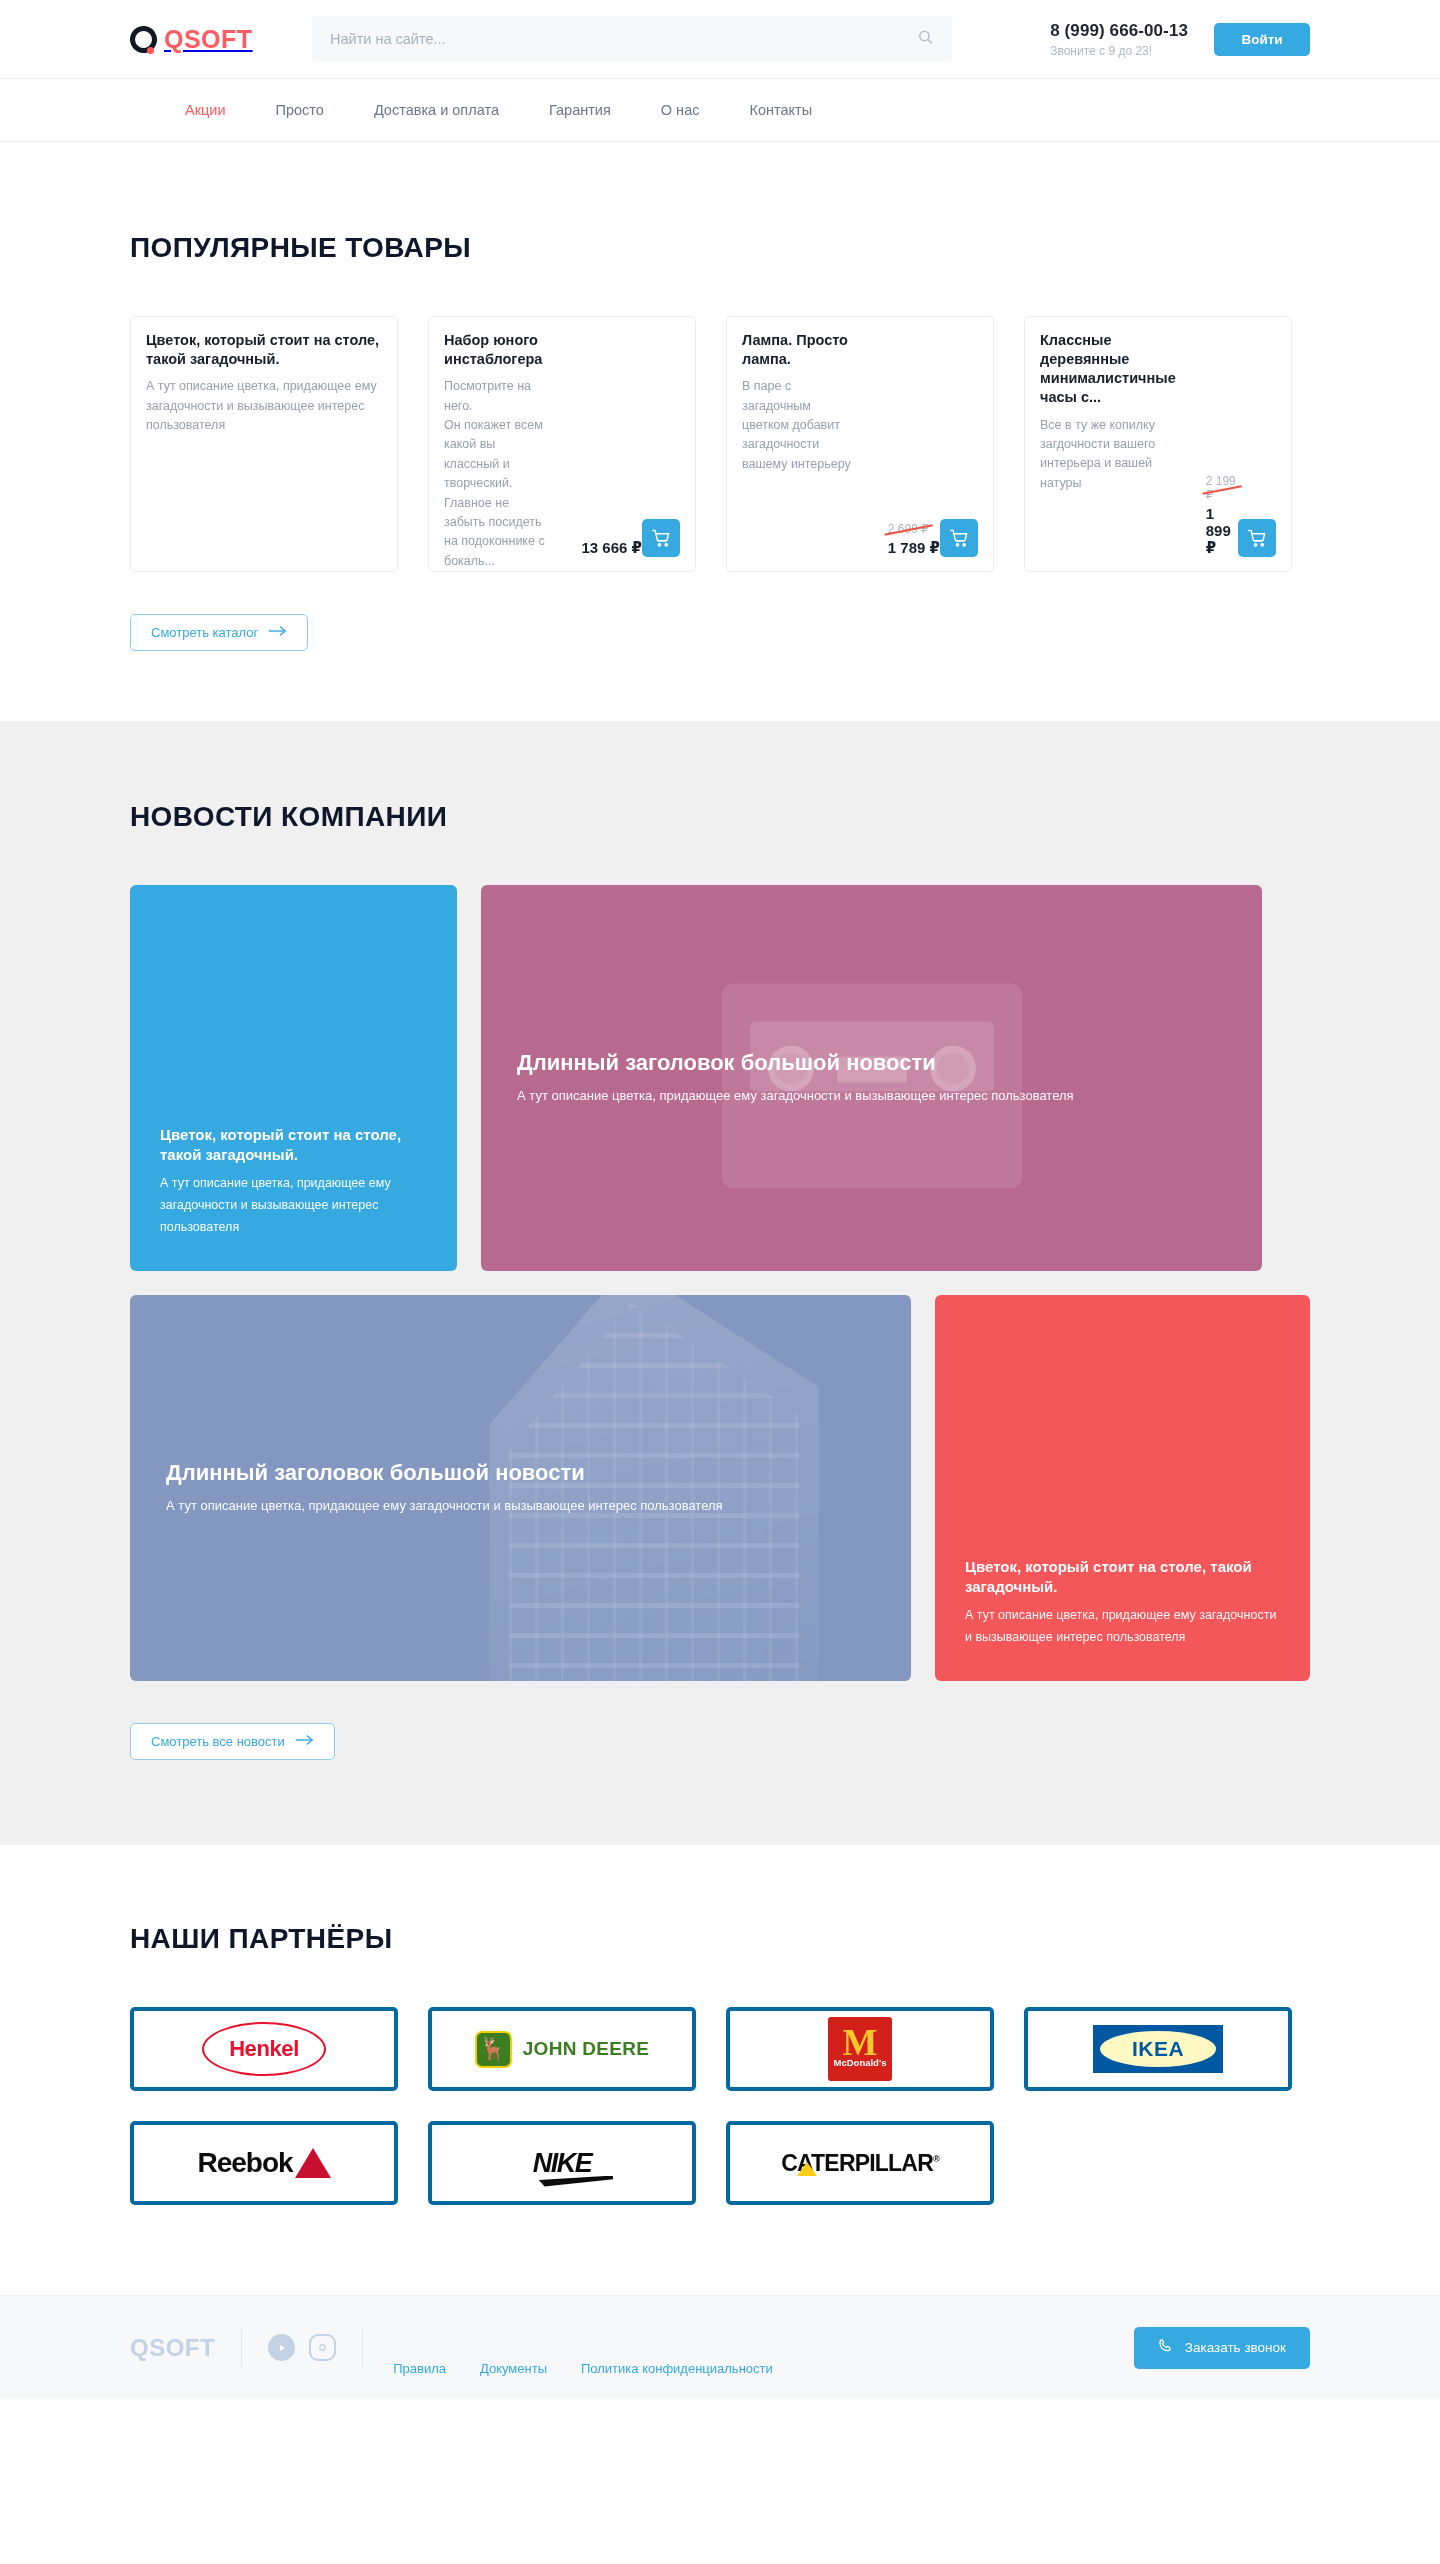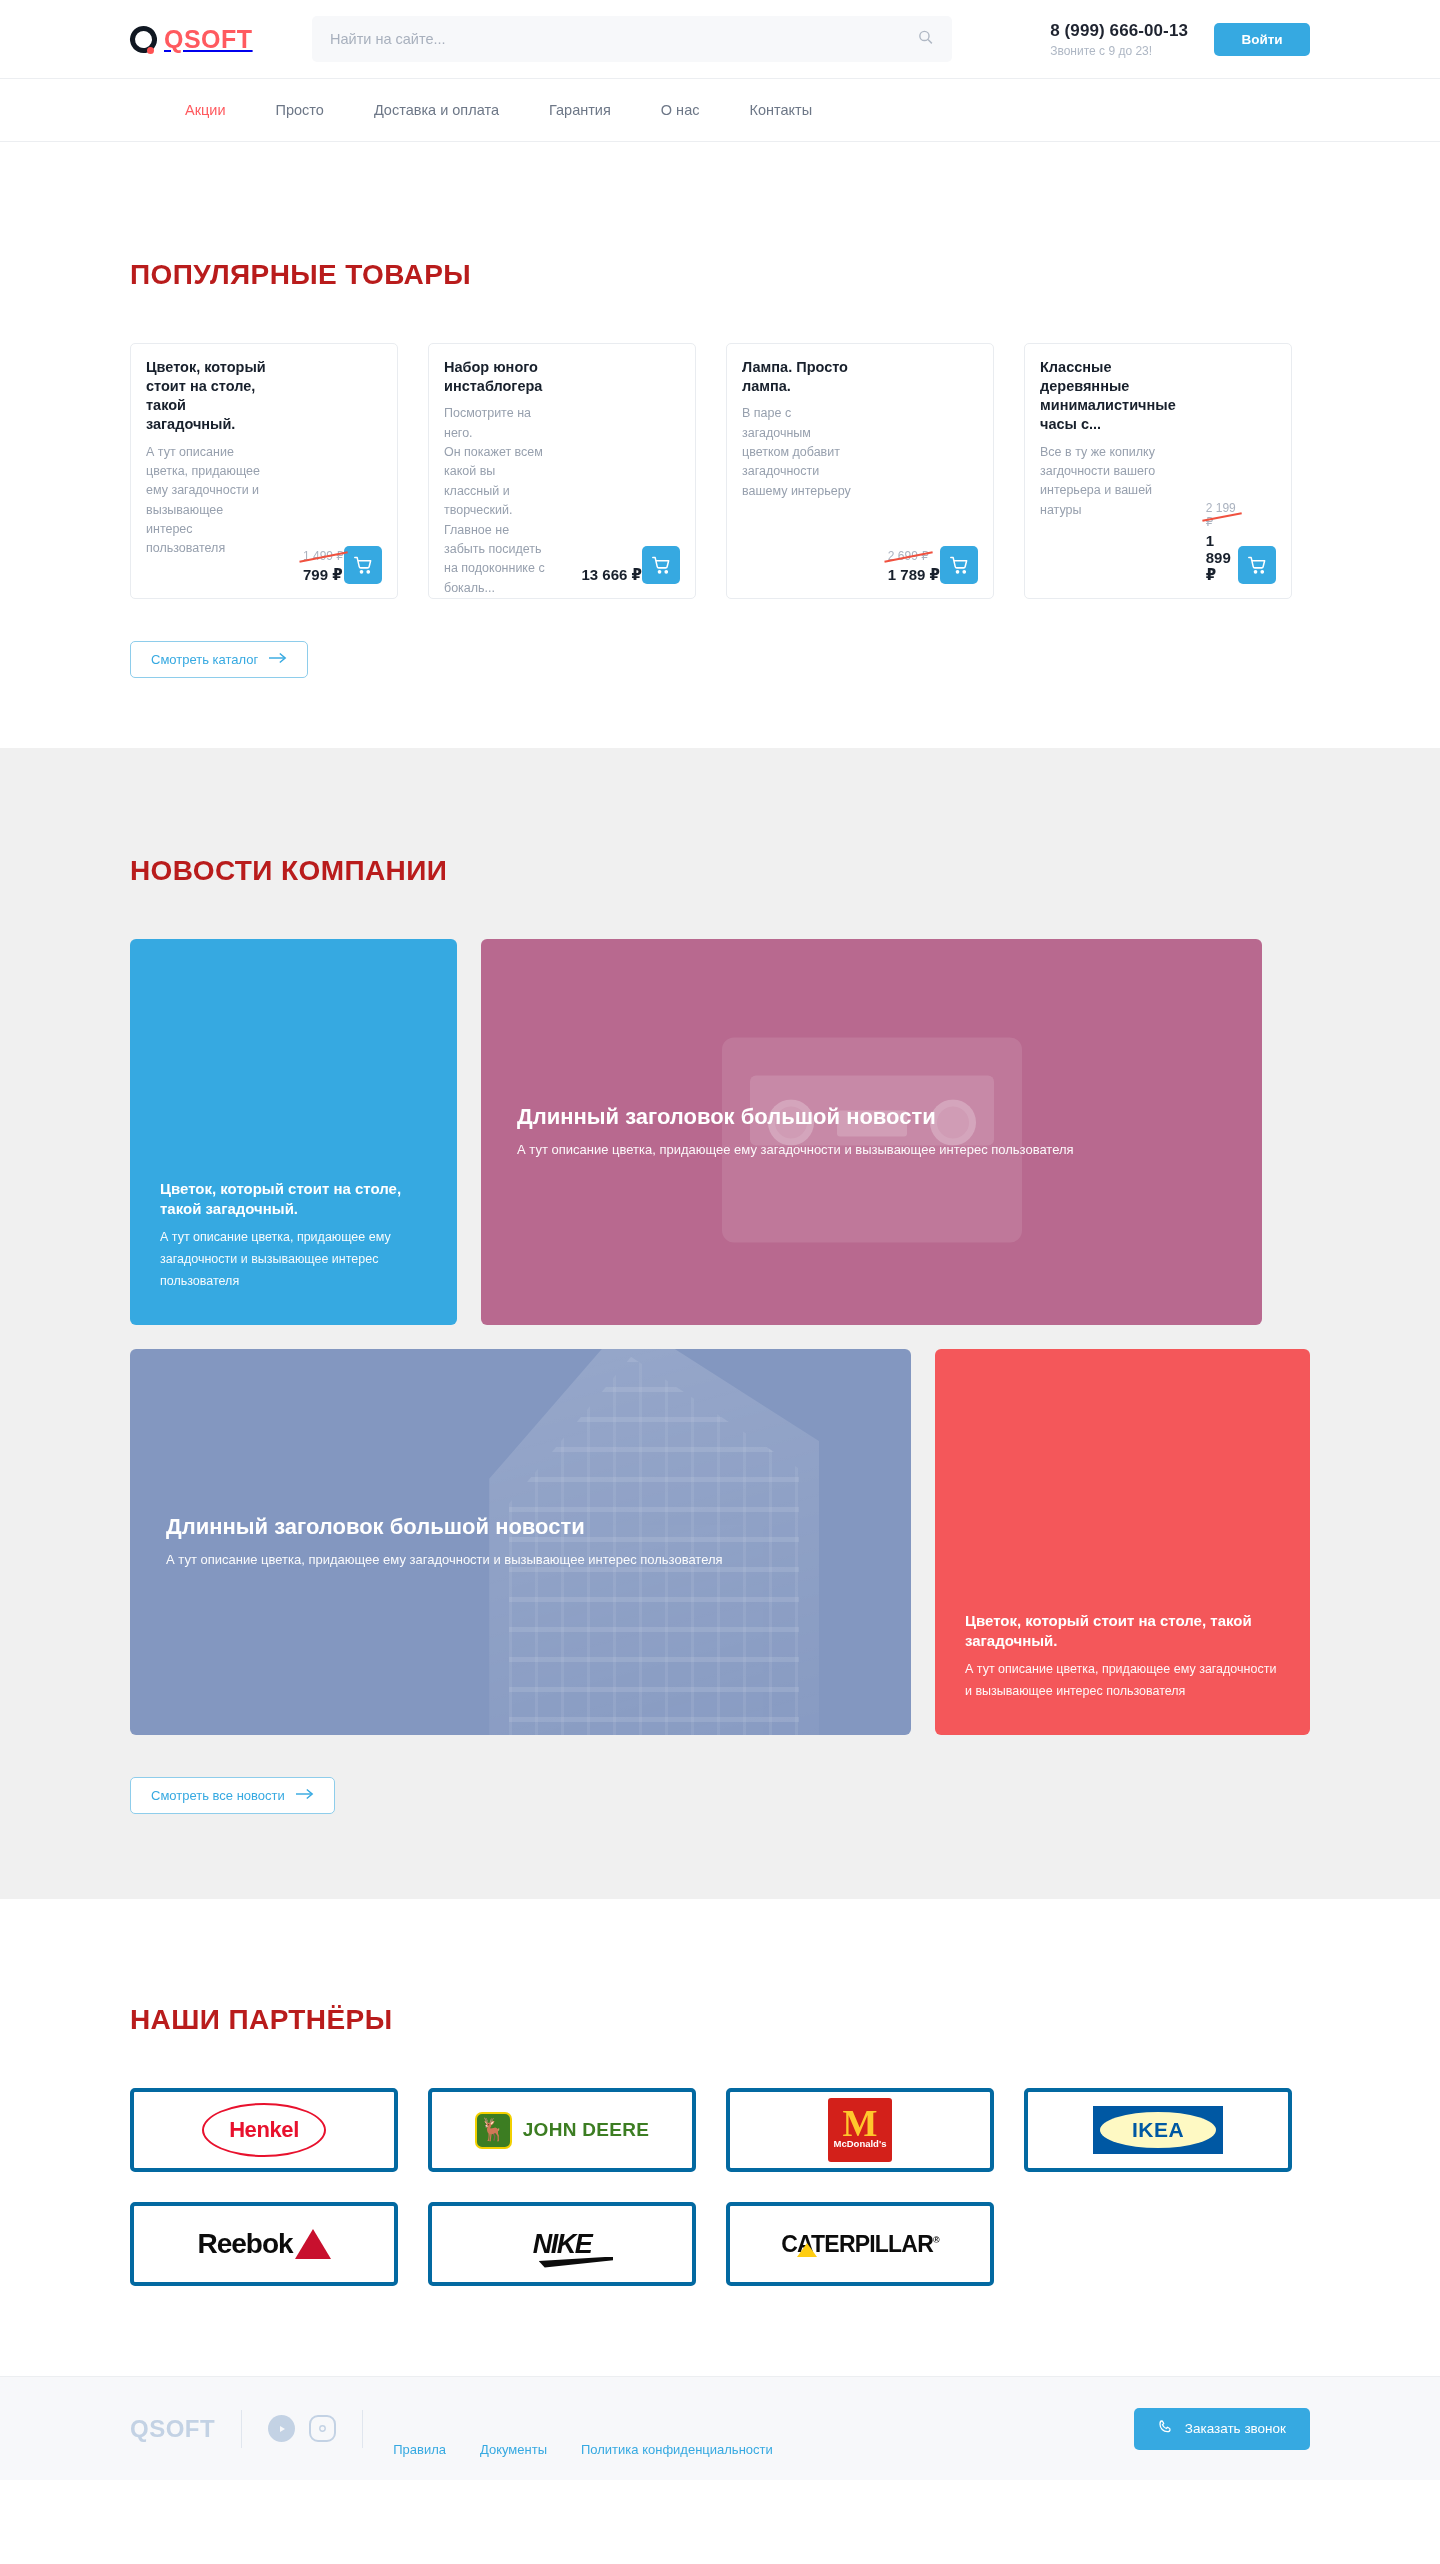--- a/index.html
+++ b/index.html
@@ -43,23 +43,22 @@
     width:96px;height:33px;font-size:13.5px;font-weight:700;cursor:pointer;
     font-family:inherit;
   }
 
   
   .nav{height:63px;background:#fff;border-bottom:1px solid #eceef1;display:flex;align-items:center;}
   .nav-inner{width:1180px;margin:0 auto;display:flex;align-items:center;gap:50px;padding-left:55px;}
   .nav a{font-size:14.5px;color:#6d7787;text-decoration:none;}
   .nav a.active{color:#ff5a5f;}
   .section-title{
-    font-size:28px;font-weight:700;letter-spacing:.4px;color:#b91c1c;
+    font-size:28px;font-weight:700;letter-spacing:.4px;color:#0f172a;
     text-transform:uppercase;
-    margin-top:27px;
   }
 
   .products-section{padding:90px 0 70px;background:#fff;}
   .products-grid{display:grid;grid-template-columns:repeat(4,268px);gap:30px;margin-top:52px;}
   .pcard{
     background:#fff;border:1px solid #e9ecf0;border-radius:5px;overflow:hidden;
     display:flex;flex-direction:row;
   }
   .pcard-img{height:170px;position:relative;overflow:hidden;}
   .badges{position:absolute;top:10px;left:10px;display:flex;gap:6px;z-index:3;}
@@ -234,33 +233,20 @@
             <div class="pcard-img" style="background:linear-gradient(180deg,#efeeec 0%,#e6e4e1 62%,#f4f3f1 63%,#fbfafa 100%)">
        <div class="badges">
                 <span class="badge akcia">Акция</span>
                 <span class="badge hit">Хит</span>
                 <span class="badge best">Лучшая цена</span>
               </div>
      </div>
      <div class="pcard-body">
        <div class="pcard-title">Цветок, который стоит на столе, такой загадочный.</div>
        <div class="pcard-desc">А тут описание цветка, придающее ему загадочности и вызывающее интерес пользователя</div>
-     </div>
-     <div class="pcard-foot">
-       <div>
-         <div class="price-old">1 499 ₽</div>
-         <div class="price-new">799 ₽</div>
-       </div>
-       <button class="cart-btn">
-         <svg width="19" height="19" viewBox="0 0 24 24" fill="none" stroke="#fff" stroke-width="1.9" stroke-linecap="round" stroke-linejoin="round">
-           <path d="M1 2h3l2.6 11.4a2 2 0 0 0 2 1.6h8.5a2 2 0 0 0 2-1.5L21 6H5.2"></path>
-           <circle cx="9.5" cy="20" r="1.4" fill="#fff"></circle>
-                  <circle cx="18" cy="20" r="1.4" fill="#fff"></circle>
-         </svg>
-       </button>
      </div>
           </article>
           <article class="pcard">
             <div class="pcard-img" style="background:linear-gradient(180deg,#f6dfe2 0%,#f3d7da 100%)">
        <div class="badges">
                 <span class="badge akcia">Акция</span>
               </div>
      </div>
      <div class="pcard-body">
        <div class="pcard-title">Набор юного инстаблогера</div>

